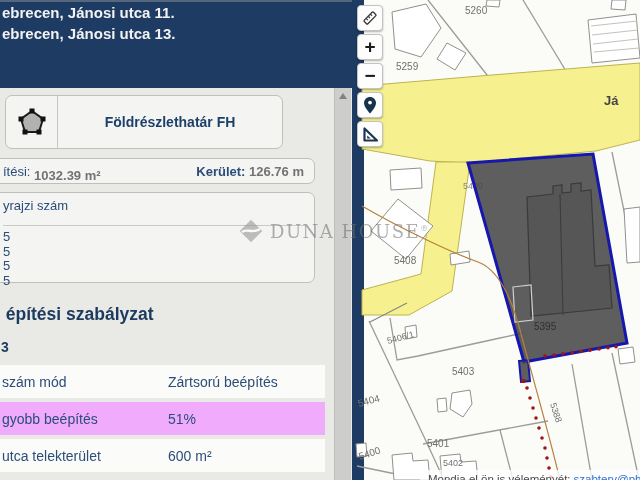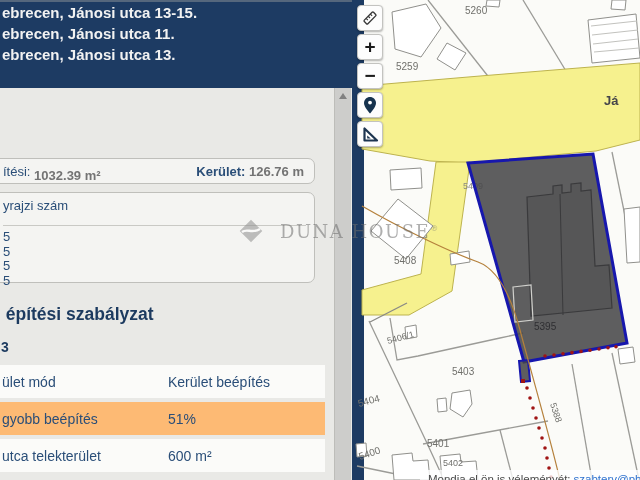--- a/index.html
+++ b/index.html
@@ -22,58 +22,70 @@
   .metrics .right{margin-left:auto;font-weight:bold;}
   .hrsz{left:-16px;top:104px;width:331px;height:91px;padding:5px 8px 0 18px;font-size:13px;color:#2a4e78;}
   .hrsz .hd{padding-bottom:12px;border-bottom:1px solid #c9c9c5;}
   .hrsz .rows{padding-top:4px;line-height:14.5px;}
   .heading{position:absolute;left:0;top:216px;width:330px;overflow:hidden;}
   .heading span{display:inline-block;margin-left:-4px;font-size:17.5px;font-weight:bold;color:#1c3a5f;}
   .zone{position:absolute;left:1px;top:251px;font-size:14px;font-weight:bold;color:#1c3a5f;}
   .regtbl{position:absolute;left:0;top:277px;width:325px;}
   .regrow{position:relative;height:33px;margin-bottom:4px;display:flex;align-items:center;
        font-size:14px;color:#2a4e78;background:#fbfbf9;}
-  .regrow.alt{background:#fdba74;}
+  .regrow.alt{background:#f0abfc;}
   .regrow .l{padding-left:2px;white-space:nowrap;}
   .regrow .v{position:absolute;left:168px;white-space:nowrap;}
   
   .sbar{position:absolute;left:334px;top:88px;width:17px;height:392px;background:#cdcdcb;border-left:1px solid #bdbdb9;box-sizing:border-box;}
   .sbar .up{width:100%;height:16px;display:flex;align-items:center;justify-content:center;cursor:pointer;}
   .tri-up{width:0;height:0;border-left:4px solid transparent;border-right:4px solid transparent;border-bottom:6px solid #818181;}
   .strip{position:absolute;left:352px;top:0;width:12px;height:480px;background:#1d3b63;}
   
   .map-svg{position:absolute;left:352px;top:0;width:288px;height:480px;}
   .tools{position:absolute;left:357px;top:5px;display:flex;flex-direction:column;gap:3px;}
   .tool{width:26px;height:26px;background:#fdfdfd;border:1px solid #c3c3c0;border-radius:4px;
        box-shadow:0 1px 2px rgba(0,0,0,.3);display:flex;align-items:center;justify-content:center;
        font-size:19px;font-weight:bold;color:#1b1b1b;cursor:pointer;box-sizing:border-box;}
   .fbar{position:absolute;left:420px;top:462px;width:220px;height:18px;background:rgba(255,255,255,.78);
        display:flex;align-items:center;font-size:11.5px;color:#4a4a4a;padding-left:8px;
        white-space:nowrap;overflow:hidden;box-sizing:border-box;margin-top:8px;}
   .fbar a{color:#2f72cf;text-decoration:none;margin-left:3px;cursor:pointer;}
   
-  .wm{position:absolute;left:238px;top:218px;display:flex;align-items:center;gap:16px;
+  .wm{position:absolute;left:238px;top:218px;display:flex;align-items:center;gap:6px;
       opacity:.55;pointer-events:none;z-index:40;}
   .wm .txt{font-family:"DejaVu Serif",serif;font-size:18px;letter-spacing:1.5px;color:#6e6e6e;}
   .wm sup{font-size:8px;}
   .maplbl{font-family:"Liberation Sans",sans-serif;}
 </style>
 </head>
 <body>
 
 <div id="app">
 
   <div class="hdr">
-    <div class="addr">ebrecen, Jánosi utca 13-15.</div>
     <div class="addr">ebrecen, Jánosi utca 11.</div>
     <div class="addr">ebrecen, Jánosi utca 13.</div>
   </div>
 
   <div class="panel">
 
+    <div class="box fh">
+      <div class="icon-cell">
+        <svg width="32" height="32" viewBox="0 0 32 32">
+          <polygon points="16,5 27,13 23,26 9,26 5,13" fill="#b2b2ae" stroke="#1c1c1c" stroke-width="2"></polygon>
+          <rect x="13.5" y="2.5" width="5" height="5" fill="#111"></rect>
+          <rect x="24.5" y="10.5" width="5" height="5" fill="#111"></rect>
+          <rect x="20.5" y="23.5" width="5" height="5" fill="#111"></rect>
+          <rect x="6.5" y="23.5" width="5" height="5" fill="#111"></rect>
+          <rect x="2.5" y="10.5" width="5" height="5" fill="#111"></rect>
+        </svg>
+      </div>
+      <div class="lbl">Földrészlethatár FH</div>
+    </div>
 
     <div class="box metrics">
       <span>ítési:</span>&nbsp;
       <b>1032.39</b>&nbsp;
       <b>m²</b>
       <span class="right">
         <span>Kerület:</span>
         <b>126.76 m</b>
       </span>
     </div>
@@ -88,22 +100,22 @@
       </div>
     </div>
 
     <div class="heading">
       <span>i építési szabályzat</span>
     </div>
     <div class="zone">3</div>
 
     <div class="regtbl">
       <div class="regrow">
-        <span class="l">ület mód</span>
-        <span class="v">Kerület beépítés</span>
+        <span class="l">szám mód</span>
+        <span class="v">Zártsorú beépítés</span>
       </div>
       <div class="regrow alt">
         <span class="l">gyobb beépítés</span>
         <span class="v">51%</span>
       </div>
       <div class="regrow">
         <span class="l">utca telekterület</span>
         <span class="v">600 m²</span>
       </div>
     </div>

